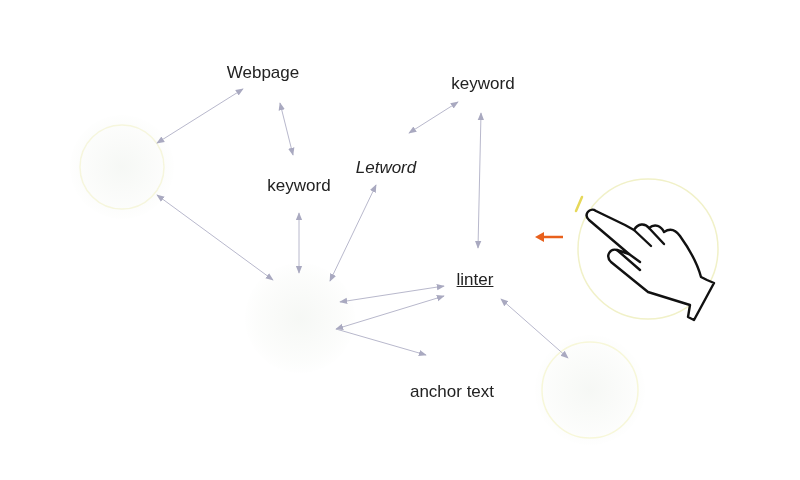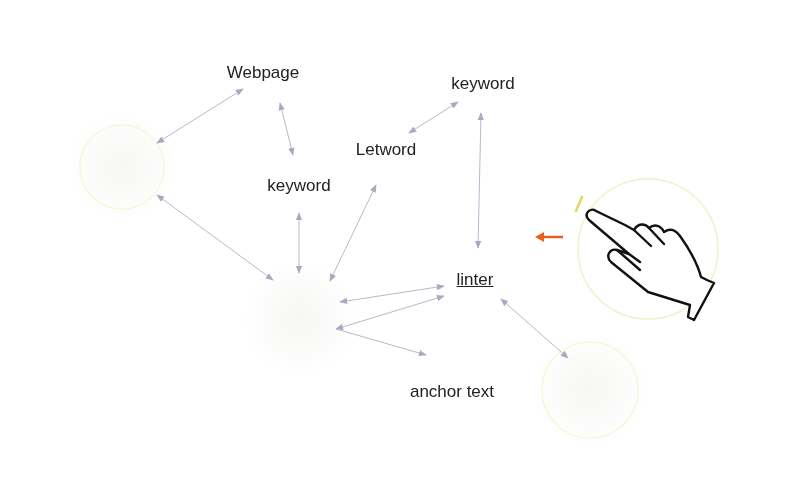--- a/index.html
+++ b/index.html
@@ -77,17 +77,17 @@
                L625,225 Z"></path>
       <path d="M629,254 L640,262" fill="none"></path>
       <path d="M634,230 L651,246" fill="none"></path>
       <path d="M649,228 L664,244" fill="none"></path>
       <path d="M617,250 L640,270" fill="none"></path>
     </g>
   </svg>
 
   <span class="label" style="left:263px;top:73px;">Webpage</span>
   <span class="label" style="left:483px;top:84px;">keyword</span>
-  <span class="label" style="left:386px;top:150px;">Letword</span>
+  <span class="label" style="left:386px;top:168px;font-style:italic;">Letword</span>
   <span class="label" style="left:299px;top:186px;">keyword</span>
   <span class="label" style="left:475px;top:280px;text-decoration:underline;">linter</span>
   <span class="label" style="left:452px;top:392px;">anchor text</span>
 </div>
 
 </body></html>

